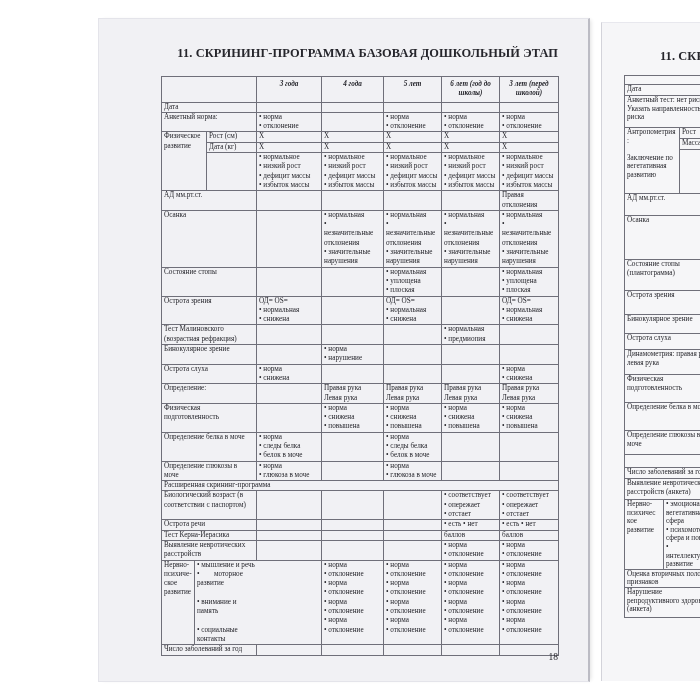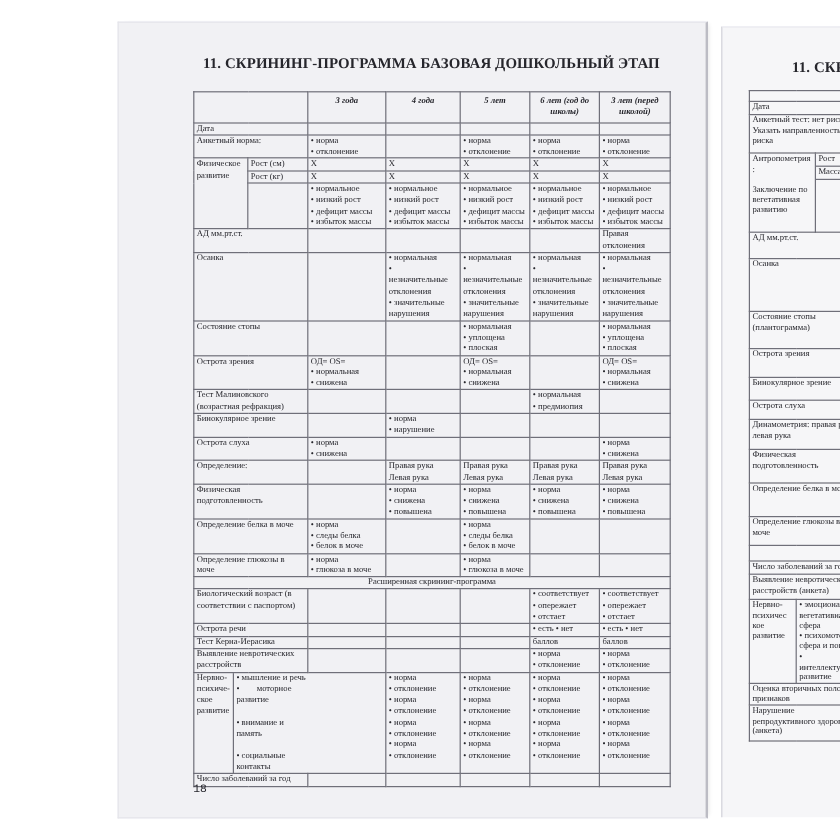--- a/index.html
+++ b/index.html
@@ -21,40 +21,40 @@
     left:601px; top:22px; width:260px; height:658px;
     background:#f6f6f8;
     border-left:1px solid #d3d3da;
     border-top:1px solid #e8e8ee;
   }
   .doc-title {
     position:absolute;
     font-weight:bold; font-size:12.4px; letter-spacing:.1px;
     white-space:nowrap;
   }
-  #left-title { left:62px; top:27px; width:397px; text-align:center; }
+  #left-title { left:62px; top:27px; width:397px; text-align:right; }
   #right-title { left:58px; top:26px; }
   table { border-collapse:collapse; table-layout:fixed; position:absolute; }
   #left-table  { left:62px; top:57px; width:397px;font-family:Liberation Serif, serif; }
   #right-table { left:22px; top:52px; width:200px; }
   td {
     border:1px solid #6f6f79;
     font-size:7.2px; line-height:9.3px;
     padding:0 2px; vertical-align:top;
     white-space:pre; overflow:hidden;
   }
   #right-table td { line-height:8.6px; }
   td.hdr { font-weight:bold; font-style:italic; text-align:center; padding:3px 2px; }
-  td.ctr { text-align:center; }
+  td.ctr { }
   td.stackcell { padding:0; }
   .stk { padding:0 2px; overflow:hidden; }
   .stkb { border-bottom:1px solid #6f6f79; }
   #left-pagenum {
     position:absolute; left:62px; top:633px; width:397px;
-    text-align:left; font-size:9.5px;font-family:Liberation Mono, monospace;
+    text-align:right; font-size:9.5px;
   }
 </style>
 </head>
 <body>
 
 <div class="page" id="left-page">
   <div class="doc-title" id="left-title">11. СКРИНИНГ-ПРОГРАММА БАЗОВАЯ ДОШКОЛЬНЫЙ ЭТАП</div>
   <table id="left-table">
       <colgroup>
         <col style="width: 33px;">
@@ -101,21 +101,21 @@
           <td colspan="2" rowspan="3" class="lbl">Физическое
 развитие</td>
           <td class="lbl">Рост (см)</td>
           <td>X</td>
           <td>X</td>
           <td>X</td>
           <td>X</td>
           <td>X</td>
         </tr>
         <tr>
-          <td class="lbl">Рост (кг)</td>
+          <td class="lbl">Дата (кг)</td>
           <td>X</td>
           <td>X</td>
           <td>X</td>
           <td>X</td>
           <td>X</td>
         </tr>
         <tr>
           <td class="lbl"></td>
           <td>• нормальное
 • низкий рост

